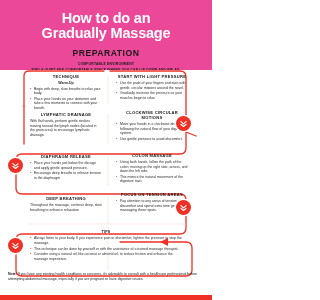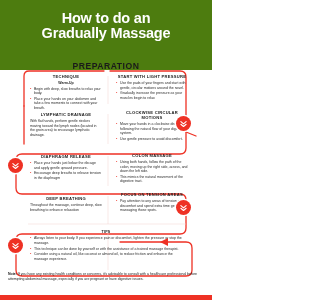--- a/index.html
+++ b/index.html
@@ -11,34 +11,34 @@
   }
   .poster {
     position: relative;
     width: 212px; height: 300px;
     background: #ffffff;
   }
 
   
   .header {
     position: relative;
-    background: #4d7c0f;
+    background: #ec4899;
     padding: 11px 8px 7px 8px;
     text-align: center;
     height: 70px;
   }
   .title {
     color: #ffffff;
     font-weight: bold;
     font-size: 14.5px;
     line-height: 15px;
     letter-spacing: -0.2px;
   }
   .prep-heading {
-    margin-top: 20px;
+    margin-top: 7px;
     color: #1a1a1a;
     font-weight: bold;
     font-size: 8.6px;
     letter-spacing: 0.5px;
   }
   .prep-sub {
     margin-top: 4px;
     color: #1a1a1a;
     font-weight: bold;
     font-size: 3.3px;

